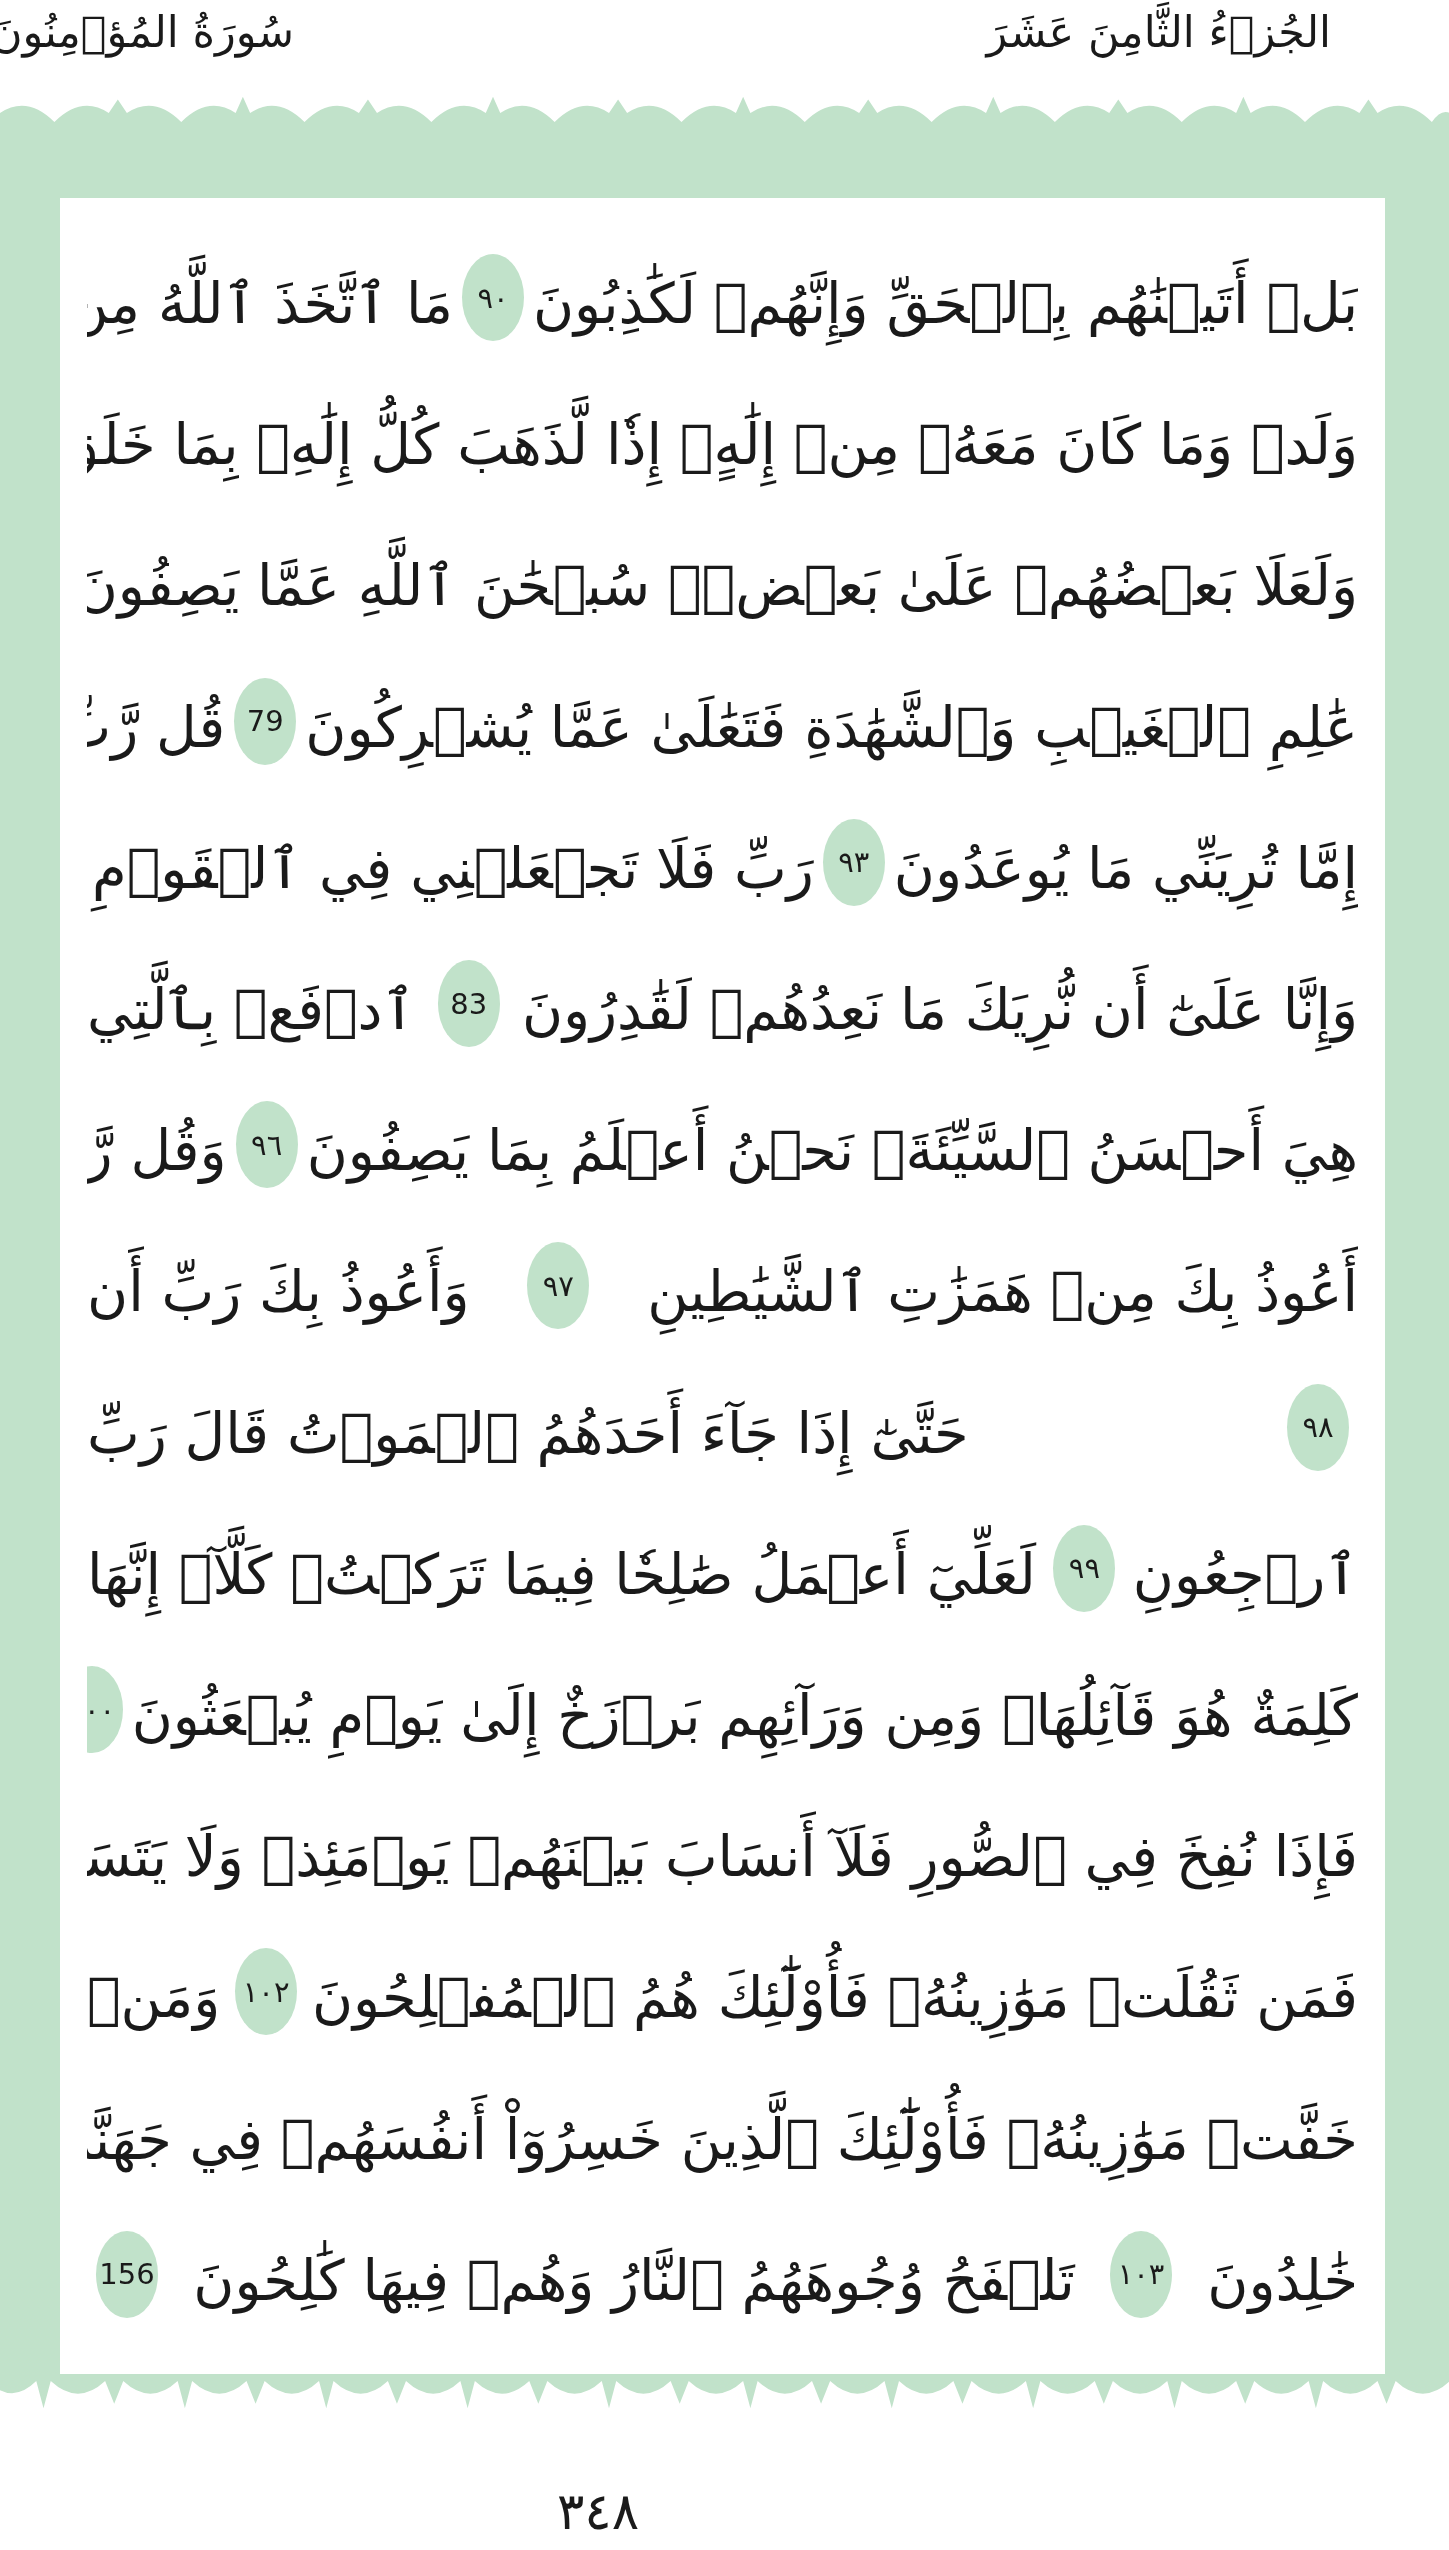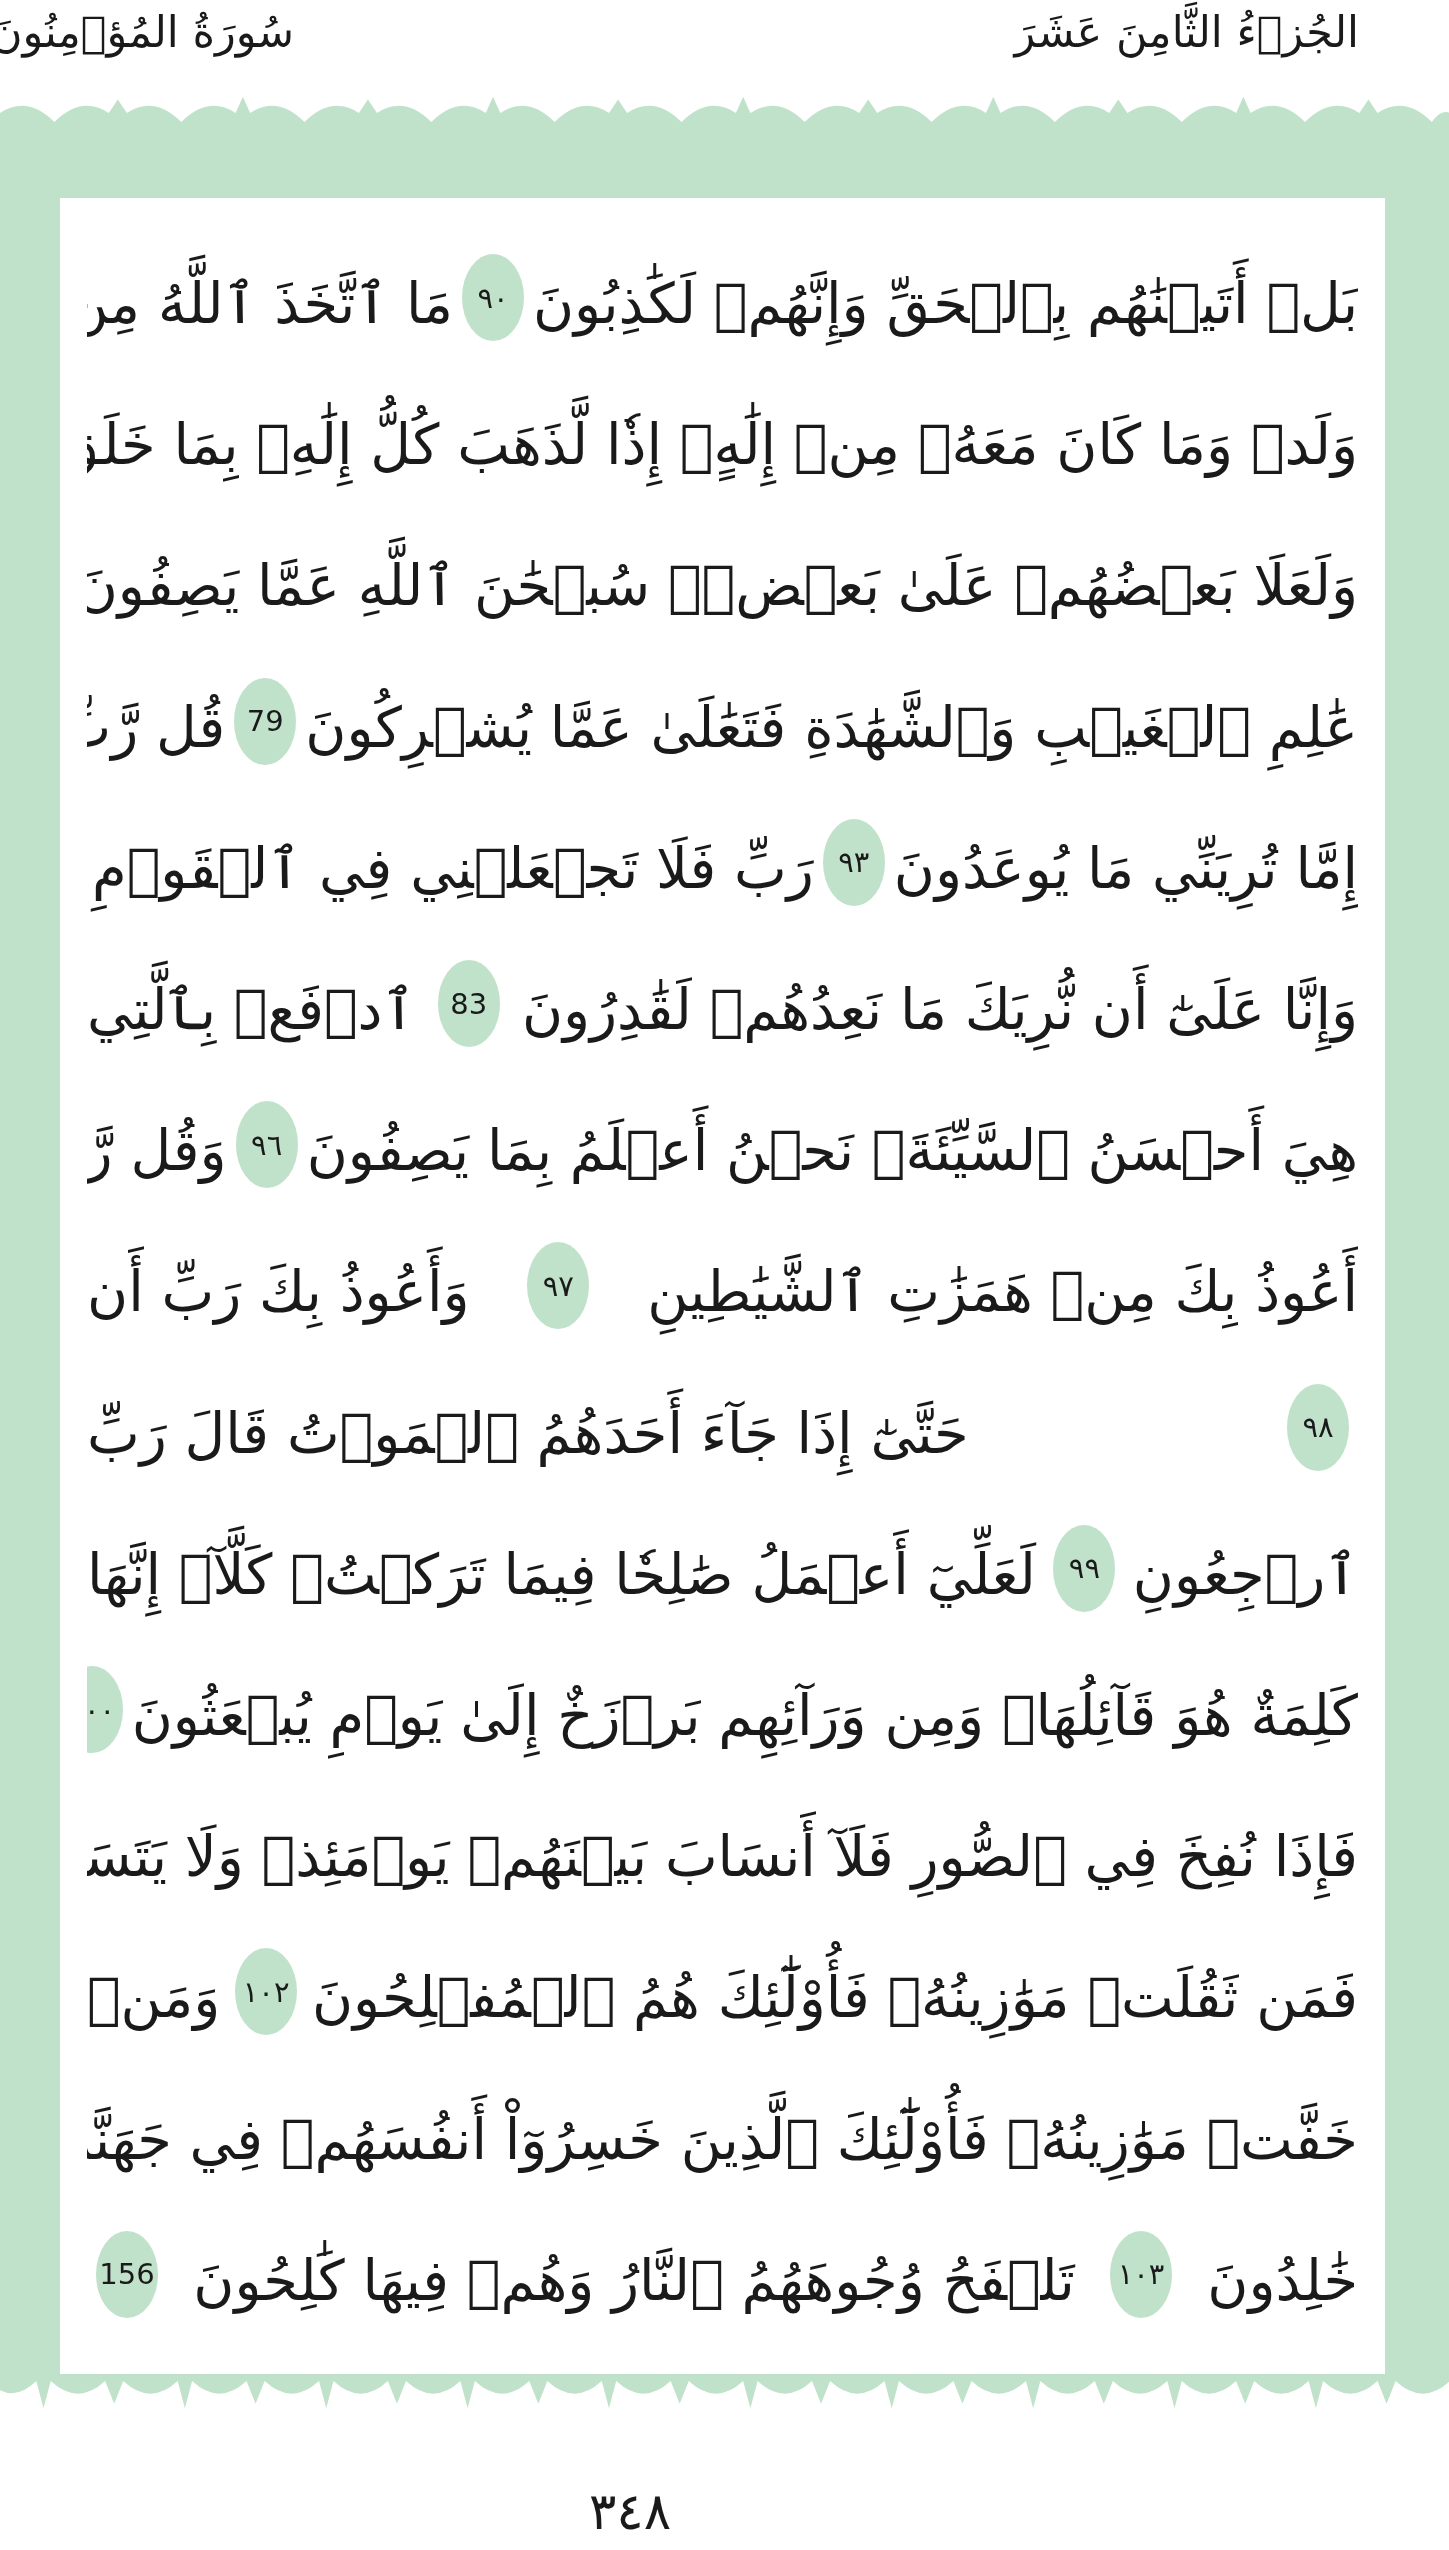--- a/index.html
+++ b/index.html
@@ -1,30 +1,30 @@
 <!DOCTYPE html>
 <html style="font-size:14.5px"><head>
   <meta charset="utf-8">
   <style>
     html, body { margin: 0; padding: 0; background: #ffffff; }
     body { width: 1450px; height: 2550px; position: relative; overflow: hidden; font-family: "DejaVu Sans", sans-serif; color: #1a1a1a; }
-    .header { position: absolute; top: 0; left: 0; width: 1322px; height: 91px; padding-left: 28px; }
+    .header { position: absolute; top: 0; left: 0; width: 1322px; height: 91px; }
     .hdr-left { position: absolute; left: -9px; top: 7.2px; font-size: 43px; direction: rtl; white-space: nowrap; }
     .hdr-right { position: absolute; right: -9px; top: 7.2px; font-size: 43px; direction: rtl; white-space: nowrap; }
     .frame { position: absolute; left: 0; top: 95px; width: 1450px; height: 2306px; }
     .frame-bg { position: absolute; left: 0; top: 54px; width: 1450px; height: 2206px; background: #c1e2ca; }
     .scallop-top, .scallop-bottom { position: absolute; left: 0; width: 1450px; height: 56px; }
     .scallop-top { top: 0; }
     .scallop-bottom { top: 2259px; }
     .panel { position: absolute; left: 60px; top: 198px; width: 1325px; height: 2176px; background: #ffffff; }
     .lines { position: absolute; left: 27px; right: 27px; top: 36px; bottom: 36px; display: flex; flex-direction: column; justify-content: space-between; }
     .line { direction: rtl; display: flex; justify-content: space-between; align-items: center; height: 127px; font-family: "DejaVu Sans", sans-serif; font-size: 56px; white-space: nowrap; overflow: hidden; }
     .seg { display: inline-block; margin-top: 12px; }
     .marker { display: inline-flex; align-items: center; justify-content: center; width: 62px; height: 87px; background: #c1e2ca; border-radius: 50% / 50%; font-size: 29px; color: #1a1a1a; flex: 0 0 auto; margin: 0 9px; }
-    .page-number { position: absolute; left: 0; width: 1196px; top: 2482px; text-align: center; font-size: 51px; margin-left: 32px; }
+    .page-number { position: absolute; left: 0; width: 1196px; top: 2482px; text-align: center; font-size: 51px; }
   </style>
 </head>
 <body>
 
 <div class="header">
   <div class="hdr-left">سُورَةُ المُؤۡمِنُونَ</div>
   <div class="hdr-right">الجُزۡءُ الثَّامِنَ عَشَرَ</div>
 </div>
 
 <div class="frame">

